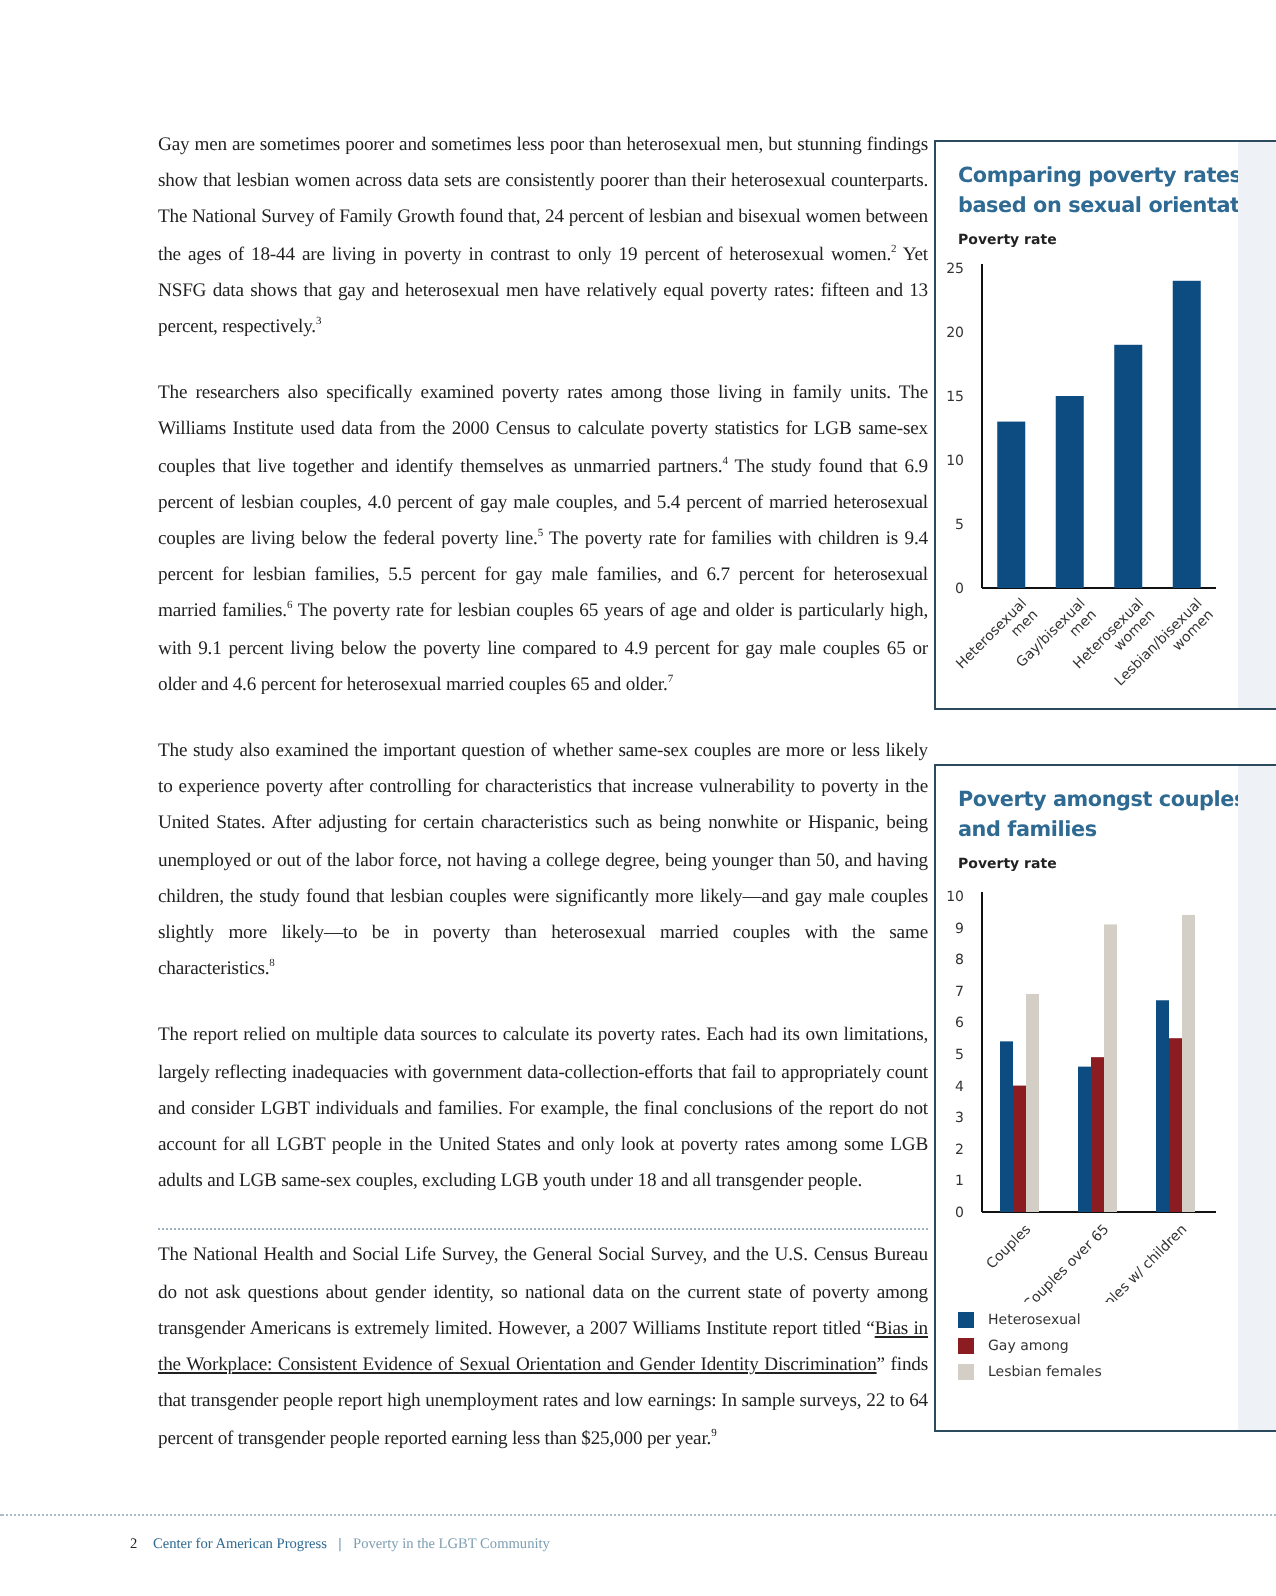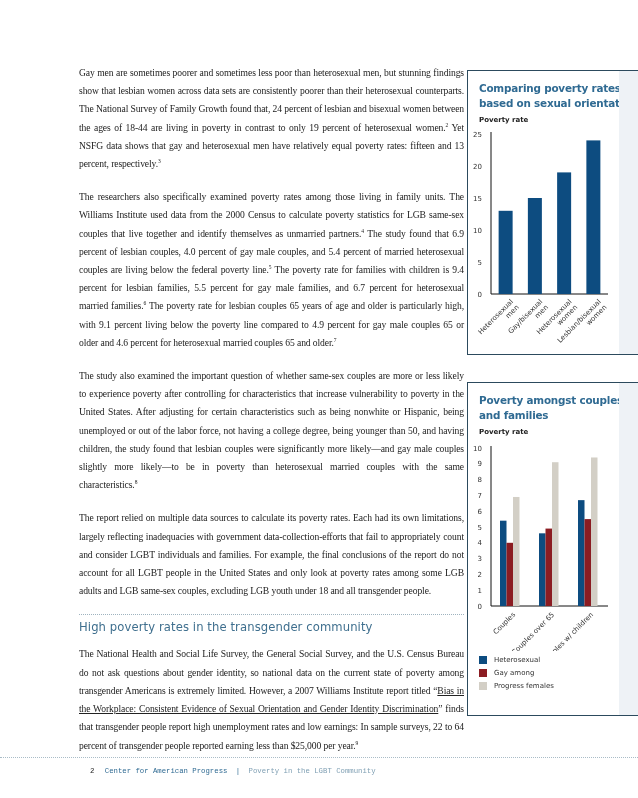--- a/index.html
+++ b/index.html
@@ -9,38 +9,37 @@
   .body-col sup { font-size:5.5px; vertical-align:4px; line-height:0; }
   .body-col a { color:#222; text-decoration:underline; }
   .section-rule { border-top:1px dotted #9fb3bf; margin:-1px 0 4px 0; }
   .section-head { font-family:"DejaVu Sans", sans-serif; font-size:11.6px; color:#3f6f8e; font-weight:normal; margin:0 0 10px 0; letter-spacing:0.1px; line-height:16px; }
   .panel { position:absolute; left:467px; width:171px; border:1.5px solid #2c4a5d; border-right:none; background:#fff; }
   .panel .band { position:absolute; right:0; top:0; bottom:0; width:20px; background:#eef2f6; }
   .panel-title { font-family:"DejaVu Sans", sans-serif; font-size:10.4px; font-weight:bold; color:#2f6a92; margin:10px 0 0 11px; line-height:14.5px; letter-spacing:-0.2px; }
   .panel-sub { font-family:"DejaVu Sans", sans-serif; font-size:7px; font-weight:bold; color:#222; margin:6px 0 0 11px; }
   .panel svg { position:absolute; left:0; }
   .footer-rule { position:absolute; left:0; right:0; top:757px; border-top:1px dotted #a9bcc7; }
-  .footer { position:absolute; left:65px; top:767px; font-family:Liberation Mono, monospace; font-size:7.3px; color:#2f6a92;margin-left:25px; }
+  .footer { position:absolute; left:65px; top:767px; font-family:Liberation Serif, serif; font-size:7.3px; color:#2f6a92; }
   .footer .num { color:#222; margin-right:6px; }
   .footer .sep { color:#2f6a92; margin:0 4px; }
   .footer .sub { color:#7f9fb3; }
   .legend { position:absolute; left:11px; font-family:"DejaVu Sans", sans-serif; font-size:7px; color:#333; }
   .legend .item { display:flex; align-items:center; height:13px; }
   .legend .sw { width:8px; height:8px; margin-right:7px; }
 </style>
 </head>
 <body>
 
 <div class="body-col">
   <p><span>Gay men are sometimes poorer and sometimes less poor than heterosexual men, but stunning findings show that lesbian women across data sets are consistently poorer than their heterosexual counterparts. The National Survey of Family Growth found that, 24 percent of lesbian and bisexual women between the ages of 18-44 are living in poverty in contrast to only 19 percent of heterosexual women.</span><sup>2</sup><span> Yet NSFG data shows that gay and heterosexual men have relatively equal poverty rates: fifteen and 13 percent, respectively.</span><sup>3</sup></p>
   <p><span>The researchers also specifically examined poverty rates among those living in family units. The Williams Institute used data from the 2000 Census to calculate poverty statistics for LGB same-sex couples that live together and identify themselves as unmarried partners.</span><sup>4</sup><span> The study found that 6.9 percent of lesbian couples, 4.0 percent of gay male couples, and 5.4 percent of married heterosexual couples are living below the federal poverty line.</span><sup>5</sup><span> The poverty rate for families with children is 9.4 percent for lesbian families, 5.5 percent for gay male families, and 6.7 percent for heterosexual married families.</span><sup>6</sup><span> The poverty rate for lesbian couples 65 years of age and older is particularly high, with 9.1 percent living below the poverty line compared to 4.9 percent for gay male couples 65 or older and 4.6 percent for heterosexual married couples 65 and older.</span><sup>7</sup></p>
   <p><span>The study also examined the important question of whether same-sex couples are more or less likely to experience poverty after controlling for characteristics that increase vulnerability to poverty in the United States. After adjusting for certain characteristics such as being nonwhite or Hispanic, being unemployed or out of the labor force, not having a college degree, being younger than 50, and having children, the study found that lesbian couples were significantly more likely—and gay male couples slightly more likely—to be in poverty than heterosexual married couples with the same characteristics.</span><sup>8</sup></p>
   <p><span>The report relied on multiple data sources to calculate its poverty rates. Each had its own limitations, largely reflecting inadequacies with government data-collection-efforts that fail to appropriately count and consider LGBT individuals and families. For example, the final conclusions of the report do not account for all LGBT people in the United States and only look at poverty rates among some LGB adults and LGB same-sex couples, excluding LGB youth under 18 and all transgender people.</span></p>
   <div class="section-rule"></div>
-  <h2 class="section-head">High poverty rates in the transgender community</h2>
   <p><span>The National Health and Social Life Survey, the General Social Survey, and the U.S. Census Bureau do not ask questions about gender identity, so national data on the current state of poverty among transgender Americans is extremely limited. However, a 2007 Williams Institute report titled “</span><a>Bias in the Workplace: Consistent Evidence of Sexual Orientation and Gender Identity Discrimination</a><span>” finds that transgender people report high unemployment rates and low earnings: In sample surveys, 22 to 64 percent of transgender people reported earning less than $25,000 per year.</span><sup>9</sup></p>
 </div>
 
 <div class="panel" id="panel1" style="top:70px;height:283px;">
   <div class="band"></div>
   <div class="panel-title">Comparing poverty rates based on sexual orientation</div>
   <div class="panel-sub">Poverty rate</div>
   <svg id="chart1" width="150" height="220" style="top:55px;">
       <text x="14" y="170.5" text-anchor="end" style="font-family:&quot;DejaVu Sans&quot;,sans-serif;font-size:7px;fill:#333;">0</text>
       <text x="14" y="138.5" text-anchor="end" style="font-family:&quot;DejaVu Sans&quot;,sans-serif;font-size:7px;fill:#333;">5</text>
@@ -108,21 +107,21 @@
       <div class="item">
         <span class="sw" style="background: rgb(13, 76, 128);"></span>
         <span>Heterosexual</span>
       </div>
       <div class="item">
         <span class="sw" style="background: rgb(139, 28, 34);"></span>
         <span>Gay among</span>
       </div>
       <div class="item">
         <span class="sw" style="background: rgb(211, 207, 198);"></span>
-        <span>Progress females</span>
+        <span>Lesbian females</span>
       </div>
     </div>
 </div>
 
 <div class="footer-rule"></div>
 <div class="footer">
   <span class="num">2</span>
   <span>Center for American Progress</span>
   <span class="sep">|</span>
   <span class="sub">Poverty in the LGBT Community</span>

